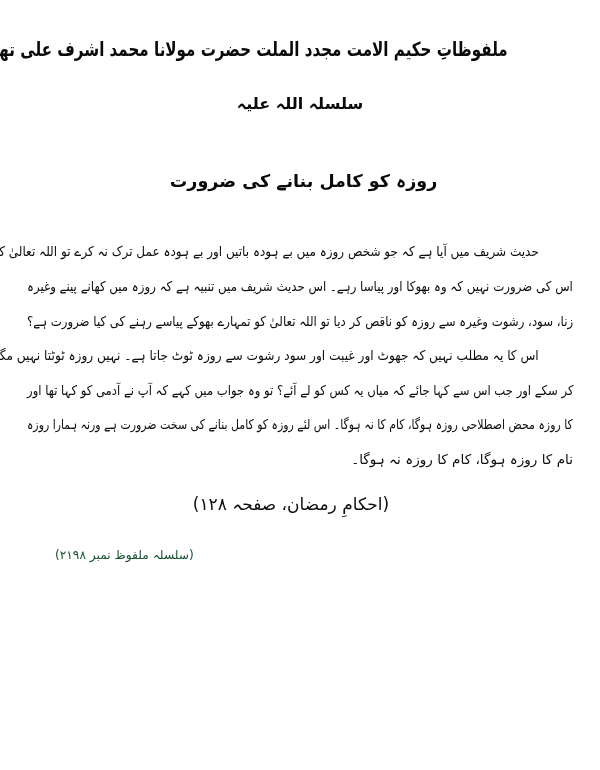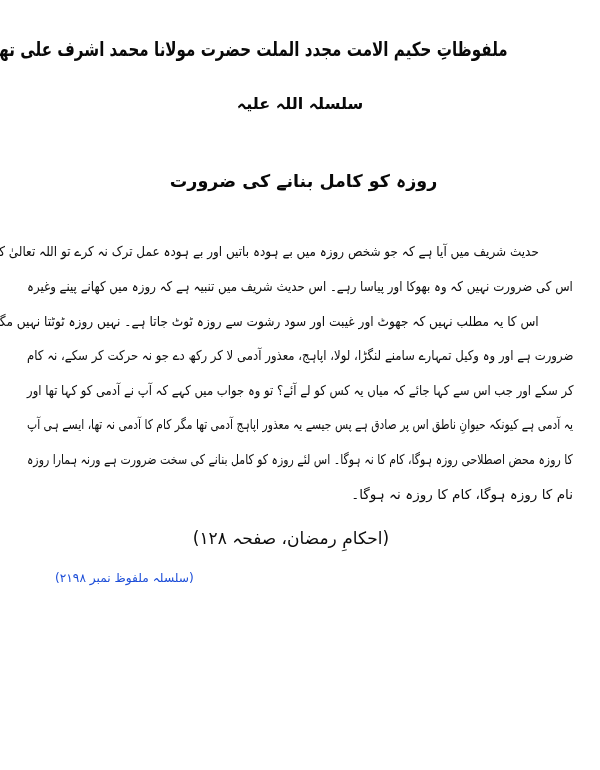--- a/index.html
+++ b/index.html
@@ -114,49 +114,48 @@
     text-align: center;
     font-size: 17px;
     line-height: 1.8;
     color: #0d0d0d;
     direction: rtl;
     unicode-bidi: isolate;
     padding-right: 18px;
   }
 
   .citation-secondary {
-    margin-top: 14px;
+    margin-top: 26px;
     text-align: left;
     font-size: 12.2px;
     line-height: 1.8;
-    color: #1d4ed8;
+    color: #14532d;
     direction: rtl;
     unicode-bidi: isolate;
     padding-left: 28px;
   }
 </style>
 </head>
 <body>
 
 <div class="page">
 
   <div class="header">
     <h1 class="doc-title" style="transform: scaleX(0.775106);">ملفوظاتِ حکیم الامت مجدد الملت حضرت مولانا محمد اشرف علی تھانوی</h1>
     <div class="doc-subtitle">سلسلہ اللہ علیہ</div>
   </div>
 
   <h2 class="section-heading">روزہ کو کامل بنانے کی ضرورت</h2>
 
   <div class="body-block">
     <div class="body-line indent"><span style="transform: scaleX(0.884927);">حدیث شریف میں آیا ہے کہ جو شخص روزہ میں بے ہودہ باتیں اور بے ہودہ عمل ترک نہ کرے تو اللہ تعالیٰ کو</span></div>
     <div class="body-line"><span style="transform: scaleX(0.868045);">اس کی ضرورت نہیں کہ وہ بھوکا اور پیاسا رہے۔ اس حدیث شریف میں تنبیہ ہے کہ روزہ میں کھانے پینے وغیرہ</span></div>
+    <div class="body-line"><span style="transform: scaleX(0.863924);">زنا، سود، رشوت وغیرہ سے روزہ کو ناقص کر دیا تو اللہ تعالیٰ کو تمہارے بھوکے پیاسے رہنے کی کیا ضرورت ہے؟</span></div>
     <div class="body-line indent"><span style="transform: scaleX(0.895082);">اس کا یہ مطلب نہیں کہ جھوٹ اور غیبت اور سود رشوت سے روزہ ٹوٹ جاتا ہے۔ نہیں روزہ ٹوٹتا نہیں مگر</span></div>
-    <div class="body-line"><span style="transform: scaleX(0.861199);">ضرورت ہے اور وہ وکیل تمہارے سامنے لنگڑا، لولا، اپاہج، معذور آدمی لا کر رکھ دے جو نہ حرکت کر سکے، نہ کام</span></div>
     <div class="body-line"><span style="transform: scaleX(0.855799);">کر سکے اور جب اس سے کہا جائے کہ میاں یہ کس کو لے آئے؟ تو وہ جواب میں کہے کہ آپ نے آدمی کو کہا تھا اور</span></div>
-    <div class="body-line"><span style="transform: scaleX(0.792453);">یہ آدمی ہے کیونکہ حیوانِ ناطق اس پر صادق ہے پس جیسے یہ معذور اپاہج آدمی تھا مگر کام کا آدمی نہ تھا، ایسے ہی آپ</span></div>
     <div class="body-line"><span style="transform: scaleX(0.80531);">کا روزہ محض اصطلاحی روزہ ہوگا، کام کا نہ ہوگا۔ اس لئے روزہ کو کامل بنانے کی سخت ضرورت ہے ورنہ ہمارا روزہ</span></div>
     <div class="body-line"><span>نام کا روزہ ہوگا، کام کا روزہ نہ ہوگا۔</span></div>
   </div>
 
   <div class="citations">
     <div class="citation-primary">(احکامِ رمضان، صفحہ ۱۲۸)</div>
     <div class="citation-secondary">(سلسلہ ملفوظ نمبر ۲۱۹۸)</div>
   </div>
 
 </div>

